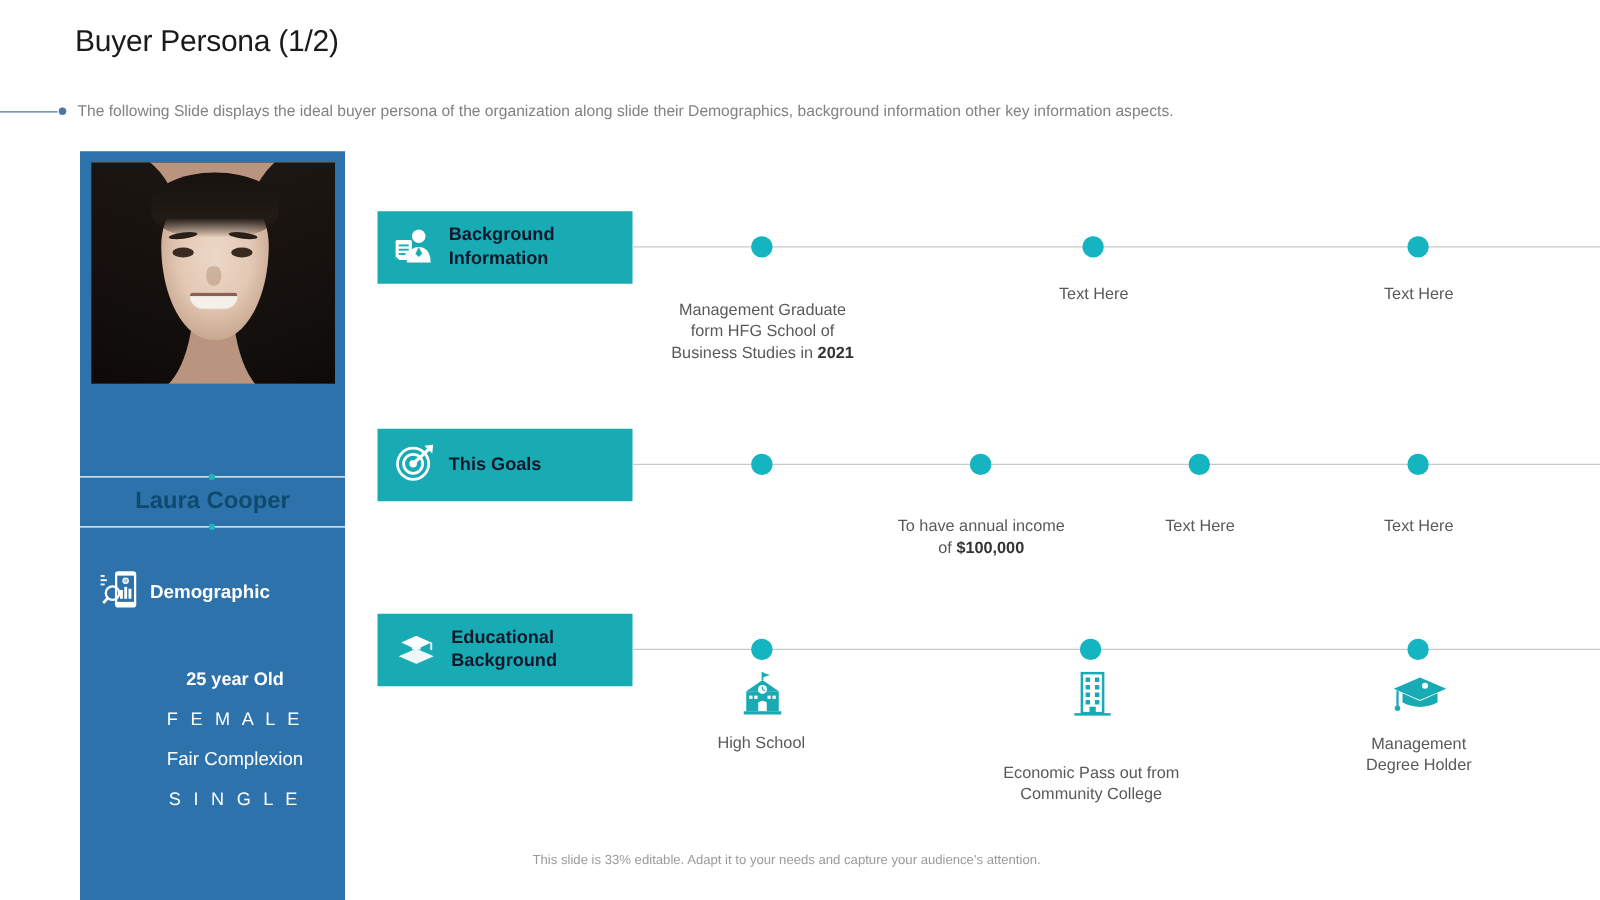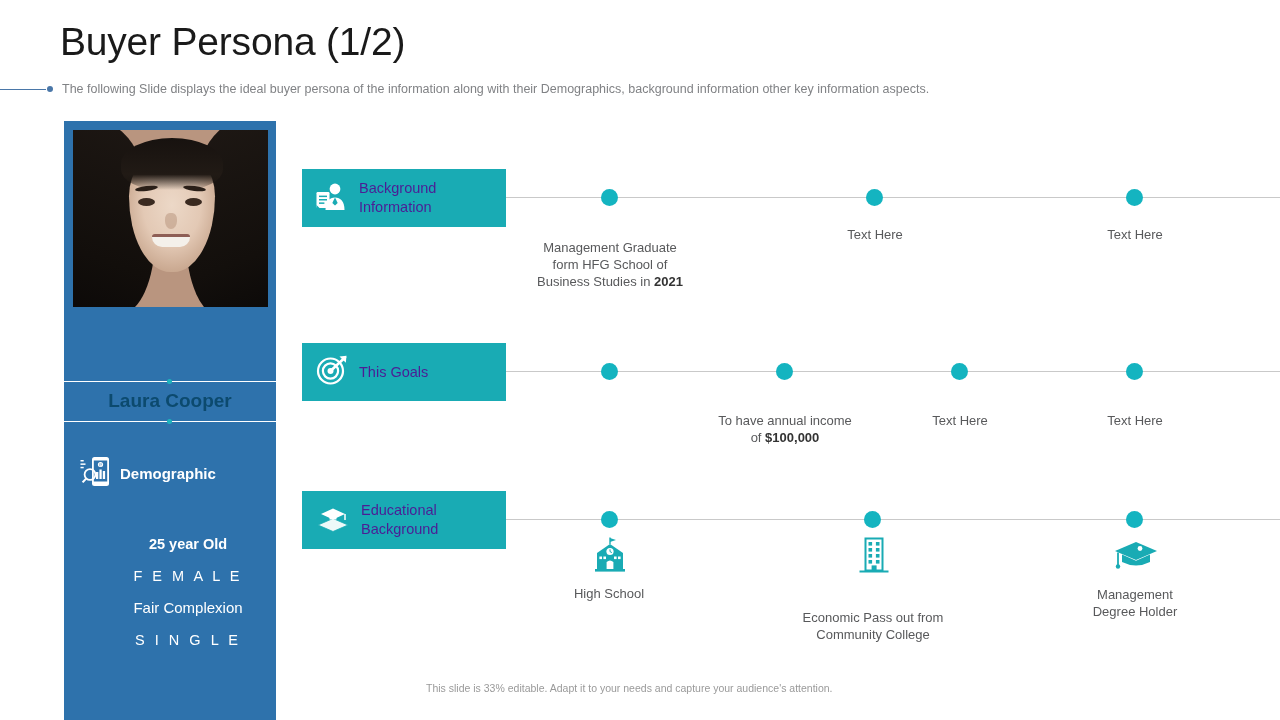--- a/index.html
+++ b/index.html
@@ -7,21 +7,21 @@
     width: 1280px; height: 720px;
     background: #ffffff;
     font-family: "Liberation Sans", sans-serif;
     overflow: hidden;
   }
   .slide { position: relative; width: 1280px; height: 720px; background: #fff; }
 
   
   .page-title {
     position: absolute; left: 60px; top: 20px;
-    font-size: 39px; font-weight: 400; color: #1a1a1a;
+    font-size: 24px; font-weight: 400; color: #1a1a1a;
     letter-spacing: -0.2px; white-space: nowrap;
   }
   .lead-line {
     position: absolute; left: 0; top: 89px;
     width: 46px; height: 1px; background: #4a77a8;
   }
   .lead-dot {
     position: absolute; left: 47px; top: 86px;
     width: 6px; height: 6px; border-radius: 50%; background: #4a77a8;
   }
@@ -101,21 +101,21 @@
     position: absolute; left: 64px; top: 528px; width: 248px; text-align: center;
   }
   .demo-item { color: #ffffff; line-height: 32px; font-size: 15px; }
   .demo-item.b { font-weight: bold; font-size: 14.5px; }
   .demo-item.sp { letter-spacing: 3px; font-size: 14.5px; }
   .cat-box {
     position: absolute; width: 204px; height: 58px;
     background: #19abb4; display: flex; align-items: center; gap: 11px;
     padding-left: 14px;
   }
-  .cat-label { color: #4c1d95; font-weight: normal; font-size: 14.5px; line-height: 1.3; }
+  .cat-label { color: #0f172a; font-weight: bold; font-size: 14.5px; line-height: 1.3; }
 
   .tl-line { position: absolute; height: 1px; background: #c9c9c9; }
   .tl-dot {
     position: absolute; width: 17px; height: 17px; border-radius: 50%;
     background: #14b4c0;
   }
   .tl-text {
     position: absolute; text-align: center; font-size: 13px; color: #58595b;
     line-height: 17px;
   }
@@ -128,21 +128,21 @@
   }
 </style>
 </head>
 <body>
 
 <div class="slide">
 
   <div class="page-title">Buyer Persona (1/2)</div>
   <div class="lead-line"></div>
   <div class="lead-dot"></div>
-  <div class="subtitle">The following Slide displays the ideal buyer persona of the information along with their Demographics, background information other key information aspects.</div>
+  <div class="subtitle">The following Slide displays the ideal buyer persona of the organization along slide their Demographics, background information other key information aspects.</div>
 
   <div class="persona-panel"></div>
 
   <div class="persona-photo">
     <div class="hair-left"></div>
     <div class="hair-right"></div>
     <div class="face"></div>
     <div class="fringe"></div>
     <div class="brow l"></div>
     <div class="brow r"></div>

